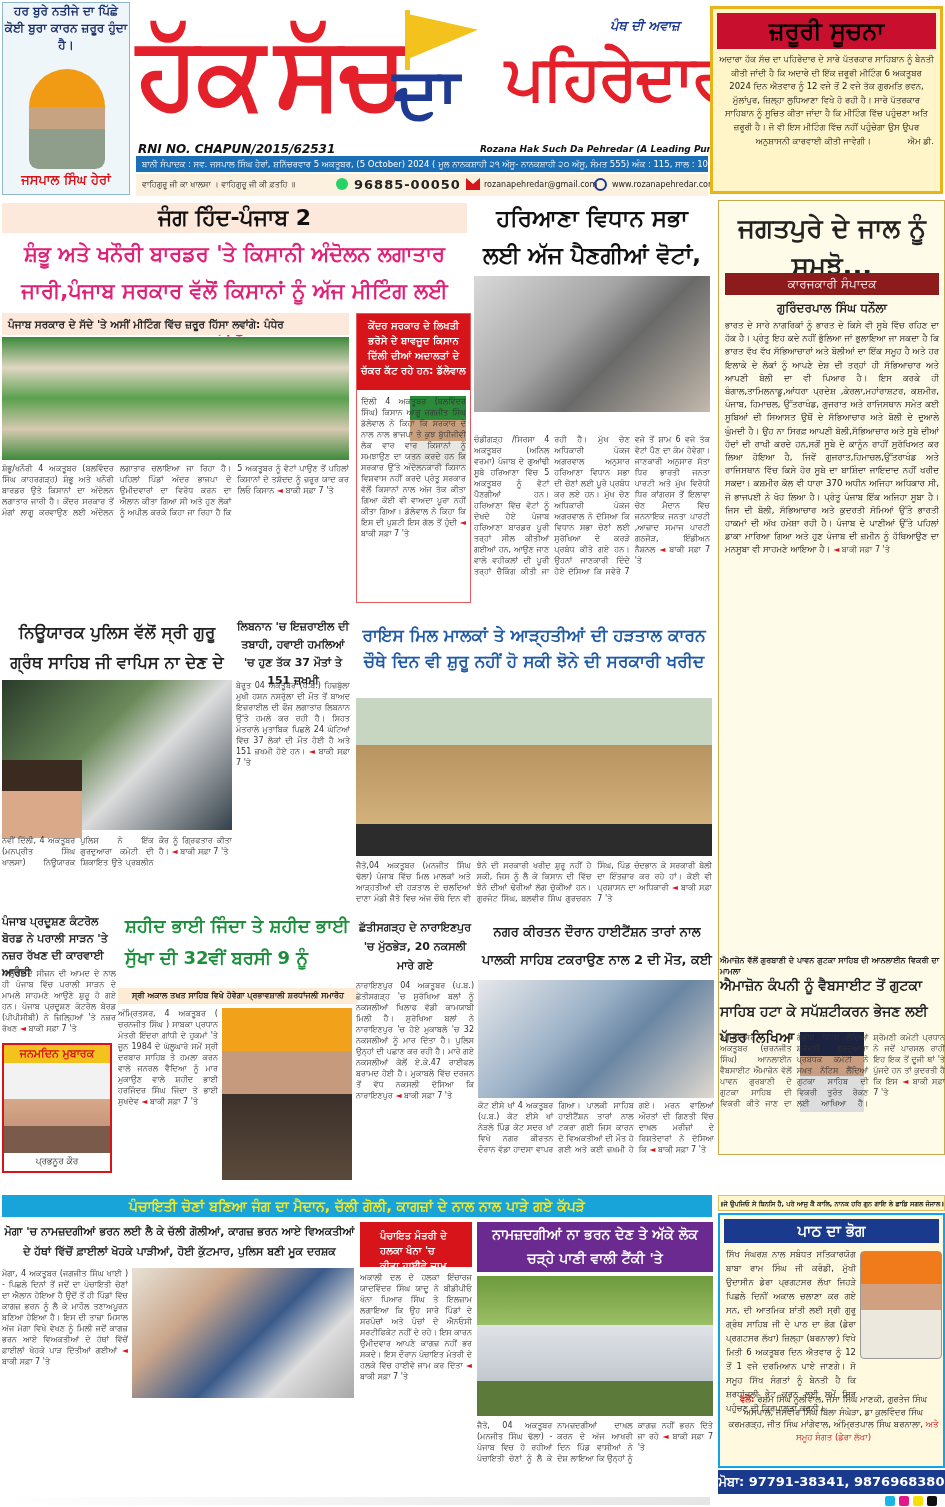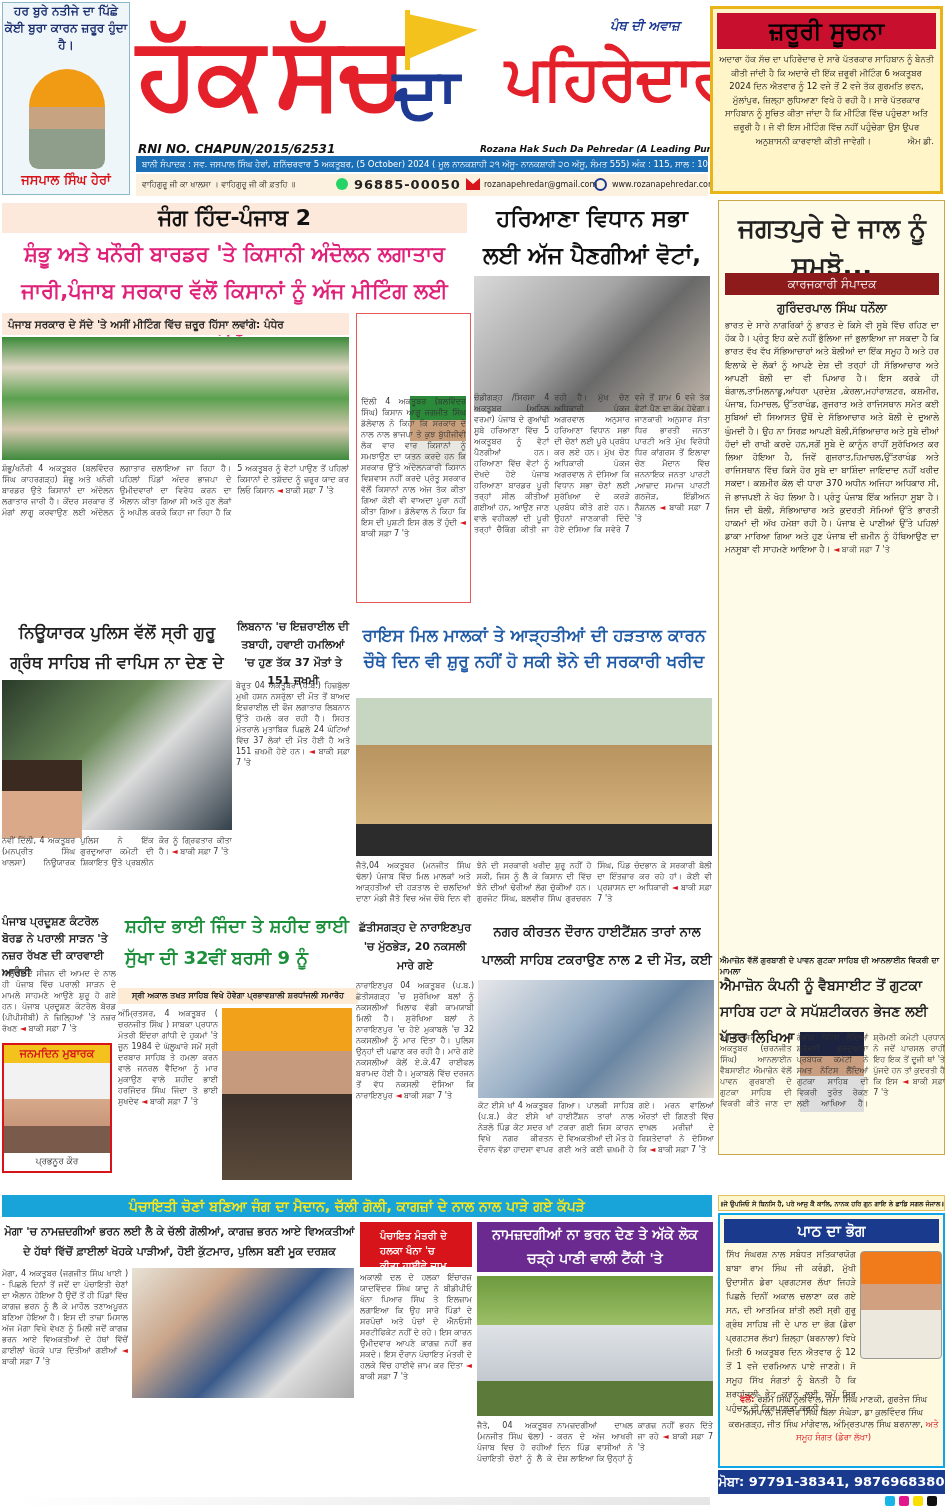--- a/index.html
+++ b/index.html
@@ -118,30 +118,31 @@
   <div>ਜਾਰੀ,ਪੰਜਾਬ ਸਰਕਾਰ ਵੱਲੋਂ ਕਿਸਾਨਾਂ ਨੂੰ ਅੱਜ ਮੀਟਿੰਗ ਲਈ ਸੱਦਾ</div>
 </div>
 <div id="sub-head" class="abs">ਪੰਜਾਬ ਸਰਕਾਰ ਦੇ ਸੱਦੇ 'ਤੇ ਅਸੀਂ ਮੀਟਿੰਗ ਵਿੱਚ ਜ਼ਰੂਰ ਹਿੱਸਾ ਲਵਾਂਗੇ: ਪੰਧੇਰ</div>
 <div id="main-photo" class="abs photo" style="background:linear-gradient(180deg,#3c8a3a 0,#e0d6c4 25%,#5aa04e 50%,#d6c9b1 75%,#3f8a3c 100%)"></div>
 <div class="abs body-txt" style="left:2px;top:463px;width:347px;height:150px;column-count:3;column-gap:6px">
   <span>ਸ਼ੰਭੂ/ਖਨੌਰੀ 4 ਅਕਤੂਬਰ (ਬਲਵਿੰਦਰ ਸਿੰਘ ਕਾਹਰਗੜ੍ਹ) ਸ਼ੰਭੂ ਅਤੇ ਖਨੌਰੀ ਬਾਰਡਰ ਉਤੇ ਕਿਸਾਨਾਂ ਦਾ ਅੰਦੋਲਨ ਲਗਾਤਾਰ ਜਾਰੀ ਹੈ। ਕੇਂਦਰ ਸਰਕਾਰ ਤੋਂ ਮੰਗਾਂ ਲਾਗੂ ਕਰਵਾਉਣ ਲਈ ਅੰਦੋਲਨ ਲਗਾਤਾਰ ਚਲਾਇਆ ਜਾ ਰਿਹਾ ਹੈ। ਪਹਿਲਾਂ ਪਿੰਡਾਂ ਅੰਦਰ ਭਾਜਪਾ ਦੇ ਉਮੀਦਵਾਰਾਂ ਦਾ ਵਿਰੋਧ ਕਰਨ ਦਾ ਐਲਾਨ ਕੀਤਾ ਗਿਆ ਸੀ ਅਤੇ ਹੁਣ ਲੋਕਾਂ ਨੂੰ ਅਪੀਲ ਕਰਕੇ ਕਿਹਾ ਜਾ ਰਿਹਾ ਹੈ ਕਿ 5 ਅਕਤੂਬਰ ਨੂੰ ਵੋਟਾਂ ਪਾਉਣ ਤੋਂ ਪਹਿਲਾਂ ਕਿਸਾਨਾਂ ਦੇ ਤਸ਼ੱਦਦ ਨੂੰ ਜ਼ਰੂਰ ਯਾਦ ਕਰ ਲਿਓ ਕਿਸਾਨ</span>
   <span class="more"><span class="arr">◄</span> <span>ਬਾਕੀ ਸਫ਼ਾ 7 'ਤੇ</span></span>
 </div>
 
 <div id="red-box" class="abs">
+  <div class="t">ਕੇਂਦਰ ਸਰਕਾਰ ਦੇ ਲਿਖਤੀ ਭਰੋਸੇ ਦੇ ਬਾਵਜੂਦ ਕਿਸਾਨ ਦਿੱਲੀ ਦੀਆਂ ਅਦਾਲਤਾਂ ਦੇ ਚੱਕਰ ਕੱਟ ਰਹੇ ਹਨ: ਡੱਲੇਵਾਲ</div>
   <div style="position:absolute;right:4px;top:82px;width:56px;height:70px;background:linear-gradient(180deg,#2a8a3a 0,#2a8a3a 35%,#c9a07e 35%,#c9a07e 65%,#e9e7e1 65%)"></div>
   <div class="body-txt" style="position:absolute;left:4px;top:82px;width:105px;height:200px">
     <span>ਦਿੱਲੀ 4 ਅਕਤੂਬਰ (ਬਲਵਿੰਦਰ ਸਿੰਘ) ਕਿਸਾਨ ਆਗੂ ਜਗਜੀਤ ਸਿੰਘ ਡੱਲੇਵਾਲ ਨੇ ਕਿਹਾ ਕਿ ਸਰਕਾਰ ਦੇ ਨਾਲ ਨਾਲ ਭਾਜਪਾ ਤੇ ਕੁਝ ਬੁੱਧੀਜੀਵੀ ਲੋਕ ਵਾਰ ਵਾਰ ਕਿਸਾਨਾਂ ਨੂੰ ਸਮਝਾਉਣ ਦਾ ਯਤਨ ਕਰਦੇ ਹਨ ਕਿ ਸਰਕਾਰ ਉੱਤੇ ਅੰਦੋਲਨਕਾਰੀ ਕਿਸਾਨ ਵਿਸ਼ਵਾਸ ਨਹੀਂ ਕਰਦੇ ਪ੍ਰੰਤੂ ਸਰਕਾਰ ਵੱਲੋਂ ਕਿਸਾਨਾਂ ਨਾਲ ਅੱਜ ਤੱਕ ਕੀਤਾ ਗਿਆ ਕੋਈ ਵੀ ਵਾਅਦਾ ਪੂਰਾ ਨਹੀਂ ਕੀਤਾ ਗਿਆ। ਡੱਲੇਵਾਲ ਨੇ ਕਿਹਾ ਕਿ ਇਸ ਦੀ ਪੁਸ਼ਟੀ ਇਸ ਗੱਲ ਤੋਂ ਹੁੰਦੀ</span>
     <span class="more"><span class="arr">◄</span> <span>ਬਾਕੀ ਸਫ਼ਾ 7 'ਤੇ</span></span>
   </div>
 </div>
 
 <div id="haryana-head" class="abs">ਹਰਿਆਣਾ ਵਿਧਾਨ ਸਭਾ ਲਈ ਅੱਜ ਪੈਣਗੀਆਂ ਵੋਟਾਂ, ਬਾਰਡਰ ਸੀਲ</div>
 <div id="haryana-photo" class="abs photo" style="background:linear-gradient(135deg,#d9d9d9,#a5a5a5 40%,#6a6a6a 60%,#c3b9ad)"></div>
-<div class="abs body-txt" style="left:474px;top:392px;width:236px;height:200px;column-count:3;column-gap:5px">
+<div class="abs body-txt" style="left:474px;top:434px;width:236px;height:200px;column-count:3;column-gap:5px">
   <span>ਚੰਡੀਗੜ੍ਹ /ਸਿਰਸਾ 4 ਅਕਤੂਬਰ (ਅਨਿਲ ਵਰਮਾ) ਪੰਜਾਬ ਦੇ ਗੁਆਂਢੀ ਸੂਬੇ ਹਰਿਆਣਾ ਵਿੱਚ 5 ਅਕਤੂਬਰ ਨੂੰ ਵੋਟਾਂ ਪੈਣਗੀਆਂ ਹਨ। ਹਰਿਆਣਾ ਵਿੱਚ ਵੋਟਾਂ ਨੂੰ ਦੇਖਦੇ ਹੋਏ ਪੰਜਾਬ ਹਰਿਆਣਾ ਬਾਰਡਰ ਪੂਰੀ ਤਰ੍ਹਾਂ ਸੀਲ ਕੀਤੀਆਂ ਗਈਆਂ ਹਨ, ਆਉਣ ਜਾਣ ਵਾਲੇ ਵਹੀਕਲਾਂ ਦੀ ਪੂਰੀ ਤਰ੍ਹਾਂ ਚੈਕਿੰਗ ਕੀਤੀ ਜਾ ਰਹੀ ਹੈ। ਮੁੱਖ ਚੋਣ ਅਧਿਕਾਰੀ ਪੰਕਜ ਅਗਰਵਾਲ ਅਨੁਸਾਰ ਹਰਿਆਣਾ ਵਿਧਾਨ ਸਭਾ ਦੀ ਚੋਣਾਂ ਲਈ ਪੂਰੇ ਪ੍ਰਬੰਧ ਕਰ ਲਏ ਹਨ। ਮੁੱਖ ਚੋਣ ਅਧਿਕਾਰੀ ਪੰਕਜ ਅਗਰਵਾਲ ਨੇ ਦੱਸਿਆ ਕਿ ਵਿਧਾਨ ਸਭਾ ਚੋਣਾਂ ਲਈ ਸੁਰੱਖਿਆ ਦੇ ਕਰੜੇ ਪ੍ਰਬੰਧ ਕੀਤੇ ਗਏ ਹਨ। ਉਹਨਾਂ ਜਾਣਕਾਰੀ ਦਿੰਦੇ ਹੋਏ ਦੱਸਿਆ ਕਿ ਸਵੇਰੇ 7 ਵਜੇ ਤੋਂ ਸ਼ਾਮ 6 ਵਜੇ ਤੱਕ ਵੋਟਾਂ ਪੈਣ ਦਾ ਕੰਮ ਹੋਵੇਗਾ। ਜਾਣਕਾਰੀ ਅਨੁਸਾਰ ਸੱਤਾ ਧਿਰ ਭਾਰਤੀ ਜਨਤਾ ਪਾਰਟੀ ਅਤੇ ਮੁੱਖ ਵਿਰੋਧੀ ਧਿਰ ਕਾਂਗਰਸ ਤੋਂ ਇਲਾਵਾ ਚੋਣ ਮੈਦਾਨ ਵਿੱਚ ਜਨਨਾਇਕ ਜਨਤਾ ਪਾਰਟੀ ,ਆਜ਼ਾਦ ਸਮਾਜ ਪਾਰਟੀ ਗਠਜੋੜ, ਇੰਡੀਅਨ ਨੈਸ਼ਨਲ</span>
   <span class="more"><span class="arr">◄</span> <span>ਬਾਕੀ ਸਫ਼ਾ 7 'ਤੇ</span></span>
 </div>
 
 <div id="col-jag" class="abs">
   <div id="jag-head">ਜਗਤਪੁਰੇ ਦੇ ਜਾਲ ਨੂੰ ਸਮਝੋ...</div>
   <div id="jag-role">ਕਾਰਜਕਾਰੀ ਸੰਪਾਦਕ</div>
   <div id="jag-author">ਗੁਰਿੰਦਰਪਾਲ ਸਿੰਘ ਧਨੌਲਾ</div>
   <div id="jag-body">
     <span>ਭਾਰਤ ਦੇ ਸਾਰੇ ਨਾਗਰਿਕਾਂ ਨੂੰ ਭਾਰਤ ਦੇ ਕਿਸੇ ਵੀ ਸੂਬੇ ਵਿੱਚ ਰਹਿਣ ਦਾ ਹੱਕ ਹੈ। ਪ੍ਰੰਤੂ ਇਹ ਕਦੇ ਨਹੀਂ ਭੁੱਲਿਆ ਜਾਂ ਭੁਲਾਇਆ ਜਾ ਸਕਦਾ ਹੈ ਕਿ ਭਾਰਤ ਵੱਖ ਵੱਖ ਸੱਭਿਆਚਾਰਾਂ ਅਤੇ ਬੋਲੀਆਂ ਦਾ ਇੱਕ ਸਮੂਹ ਹੈ ਅਤੇ ਹਰ ਇਲਾਕੇ ਦੇ ਲੋਕਾਂ ਨੂੰ ਆਪਣੇ ਦੇਸ਼ ਦੀ ਤਰ੍ਹਾਂ ਹੀ ਸੱਭਿਆਚਾਰ ਅਤੇ ਆਪਣੀ ਬੋਲੀ ਦਾ ਵੀ ਪਿਆਰ ਹੈ। ਇਸ ਕਰਕੇ ਹੀ ਬੰਗਾਲ,ਤਾਮਿਲਨਾਡੂ,ਆਂਧਰਾ ਪ੍ਰਦੇਸ਼ ,ਕੇਰਲਾ,ਮਹਾਂਰਾਸ਼ਟਰ, ਕਸ਼ਮੀਰ, ਪੰਜਾਬ, ਹਿਮਾਚਲ, ਉੱਤਰਾਖੰਡ, ਗੁਜਰਾਤ ਅਤੇ ਰਾਜਿਸਥਾਨ ਸਮੇਤ ਕਈ ਸੂਬਿਆਂ ਦੀ ਸਿਆਸਤ ਉਥੋਂ ਦੇ ਸੱਭਿਆਚਾਰ ਅਤੇ ਬੋਲੀ ਦੇ ਦੁਆਲੇ ਘੁੰਮਦੀ ਹੈ। ਉਹ ਨਾ ਸਿਰਫ਼ ਆਪਣੀ ਬੋਲੀ,ਸੱਭਿਆਚਾਰ ਅਤੇ ਸੂਬੇ ਦੀਆਂ ਹੱਦਾਂ ਦੀ ਰਾਖੀ ਕਰਦੇ ਹਨ,ਸਗੋਂ ਸੂਬੇ ਦੇ ਕਾਨੂੰਨ ਰਾਹੀਂ ਸੁਰੱਖਿਅਤ ਕਰ ਲਿਆ ਹੋਇਆ ਹੈ, ਜਿਵੇਂ ਗੁਜਰਾਤ,ਹਿਮਾਚਲ,ਉੱਤਰਾਖੰਡ ਅਤੇ ਰਾਜਿਸਥਾਨ ਵਿੱਚ ਕਿਸੇ ਹੋਰ ਸੂਬੇ ਦਾ ਬਾਸ਼ਿੰਦਾ ਜਾਇਦਾਦ ਨਹੀਂ ਖਰੀਦ ਸਕਦਾ। ਕਸ਼ਮੀਰ ਕੋਲ ਵੀ ਧਾਰਾ 370 ਅਧੀਨ ਅਜਿਹਾ ਅਧਿਕਾਰ ਸੀ, ਜੋ ਭਾਜਪਈ ਨੇ ਖੋਹ ਲਿਆ ਹੈ। ਪ੍ਰੰਤੂ ਪੰਜਾਬ ਇੱਕ ਅਜਿਹਾ ਸੂਬਾ ਹੈ। ਜਿਸ ਦੀ ਬੋਲੀ, ਸੱਭਿਆਚਾਰ ਅਤੇ ਕੁਦਰਤੀ ਸੋਮਿਆਂ ਉੱਤੇ ਭਾਰਤੀ ਹਾਕਮਾਂ ਦੀ ਅੱਖ ਹਮੇਸ਼ਾ ਰਹੀ ਹੈ। ਪੰਜਾਬ ਦੇ ਪਾਣੀਆਂ ਉੱਤੇ ਪਹਿਲਾਂ ਡਾਕਾ ਮਾਰਿਆ ਗਿਆ ਅਤੇ ਹੁਣ ਪੰਜਾਬ ਦੀ ਜ਼ਮੀਨ ਨੂੰ ਹੱਥਿਆਉਣ ਦਾ ਮਨਸੂਬਾ ਵੀ ਸਾਹਮਣੇ ਆਇਆ ਹੈ।</span>

